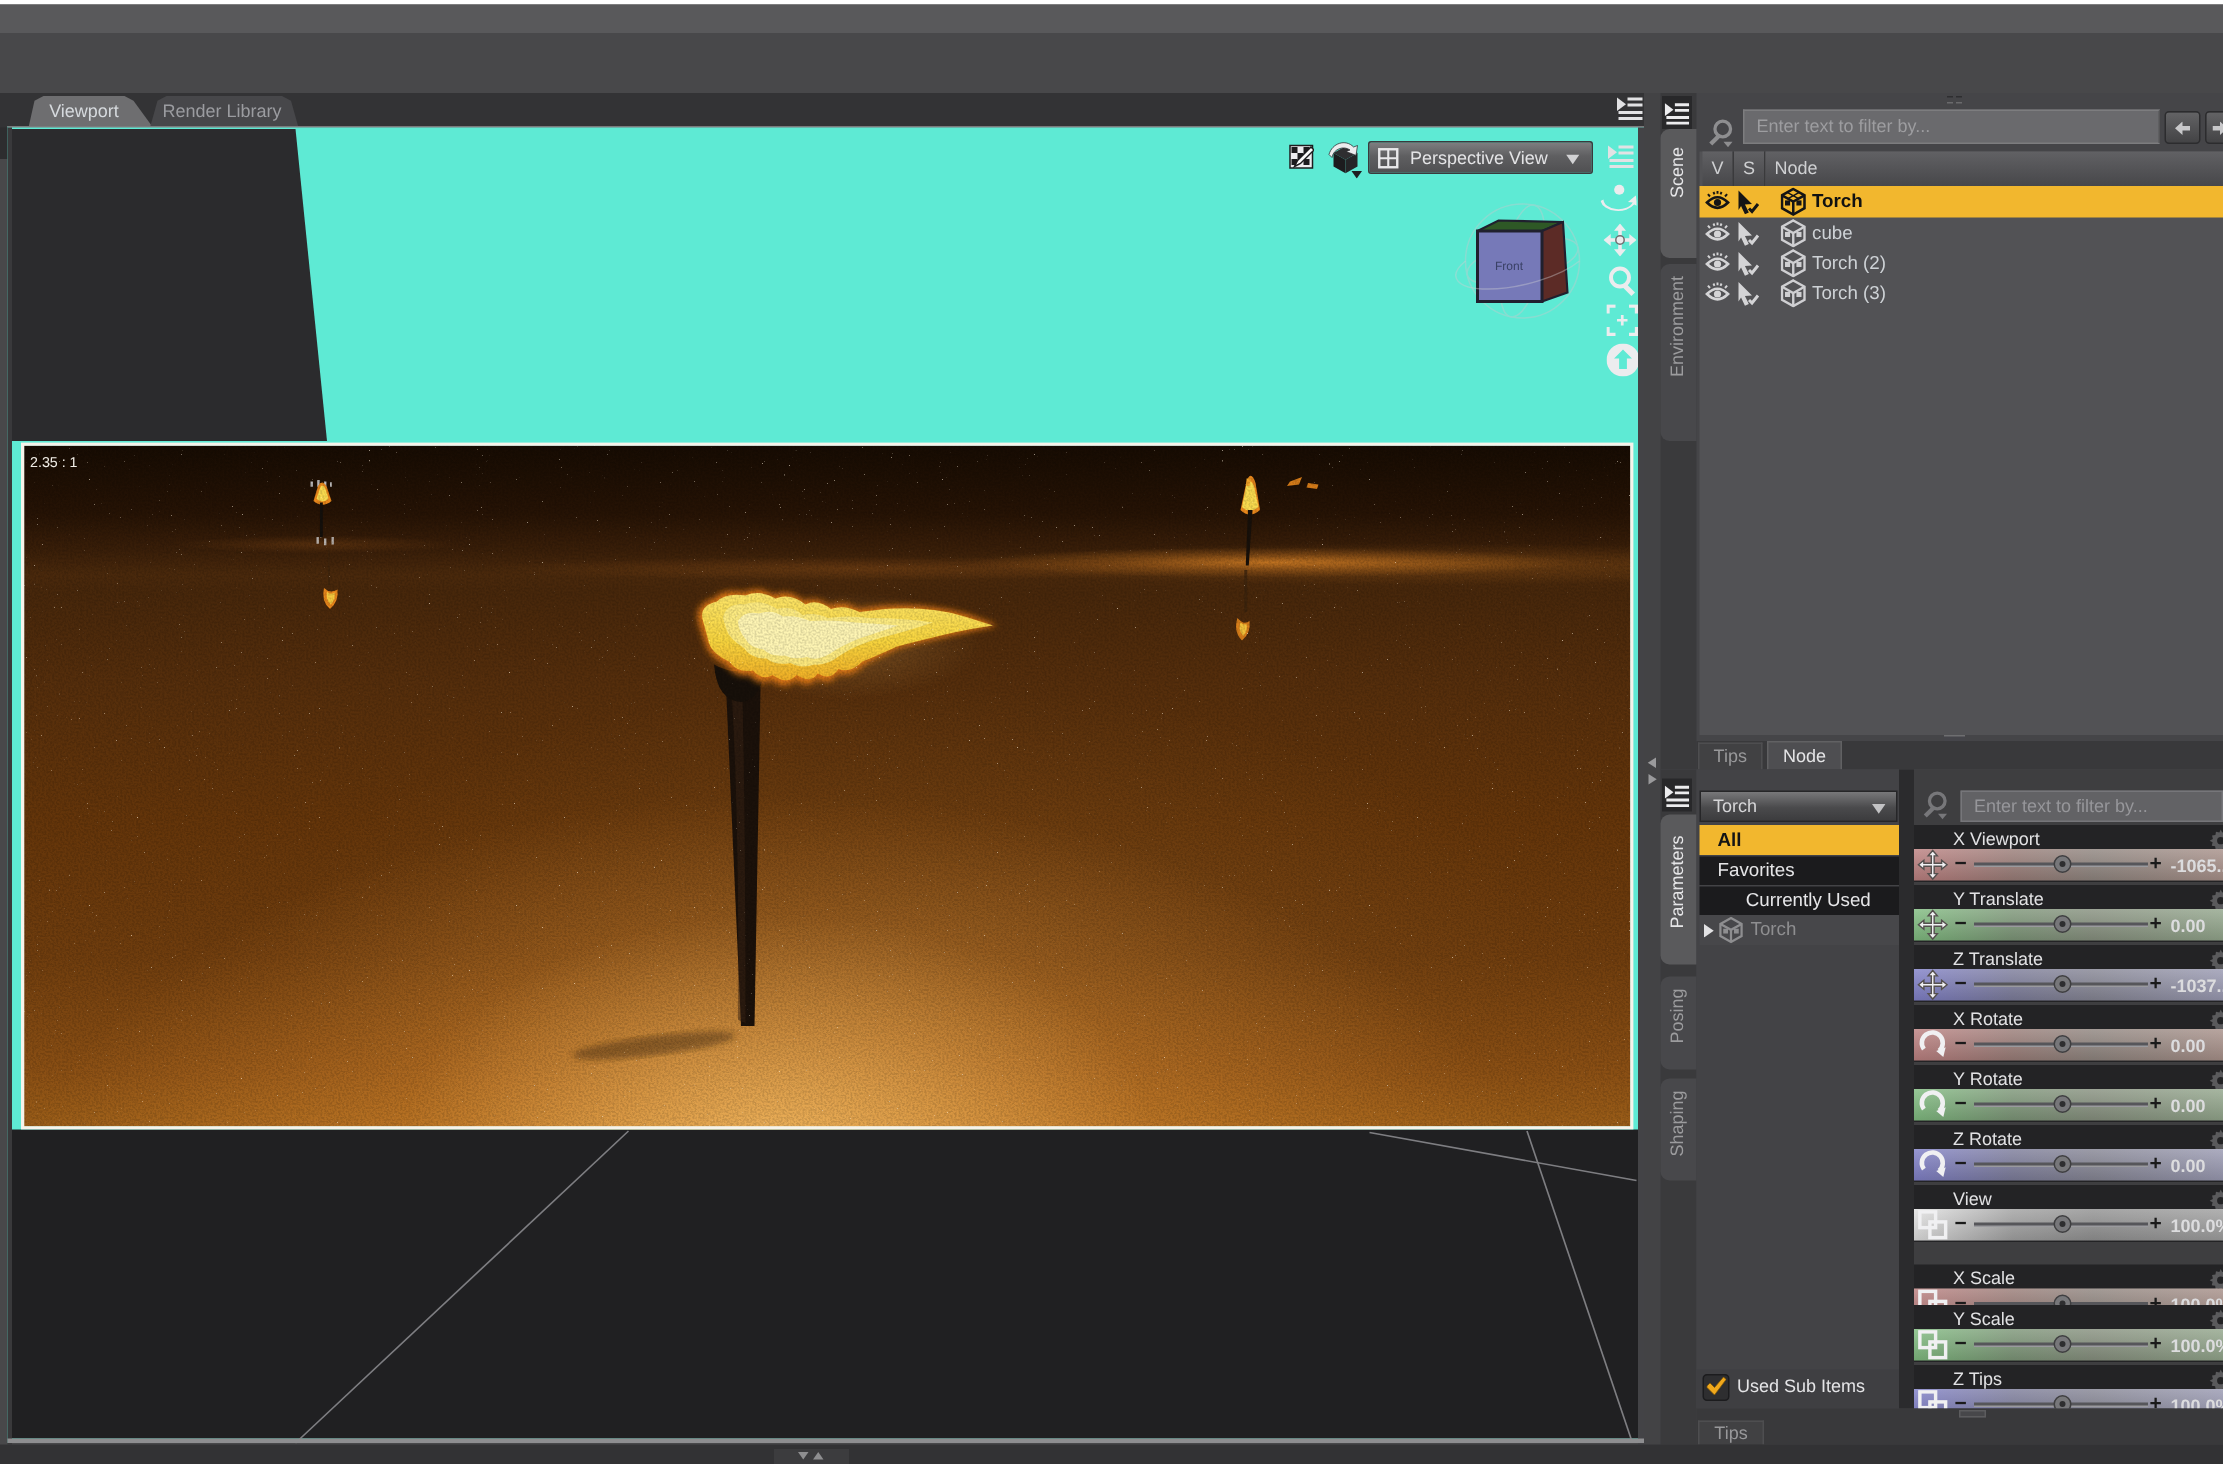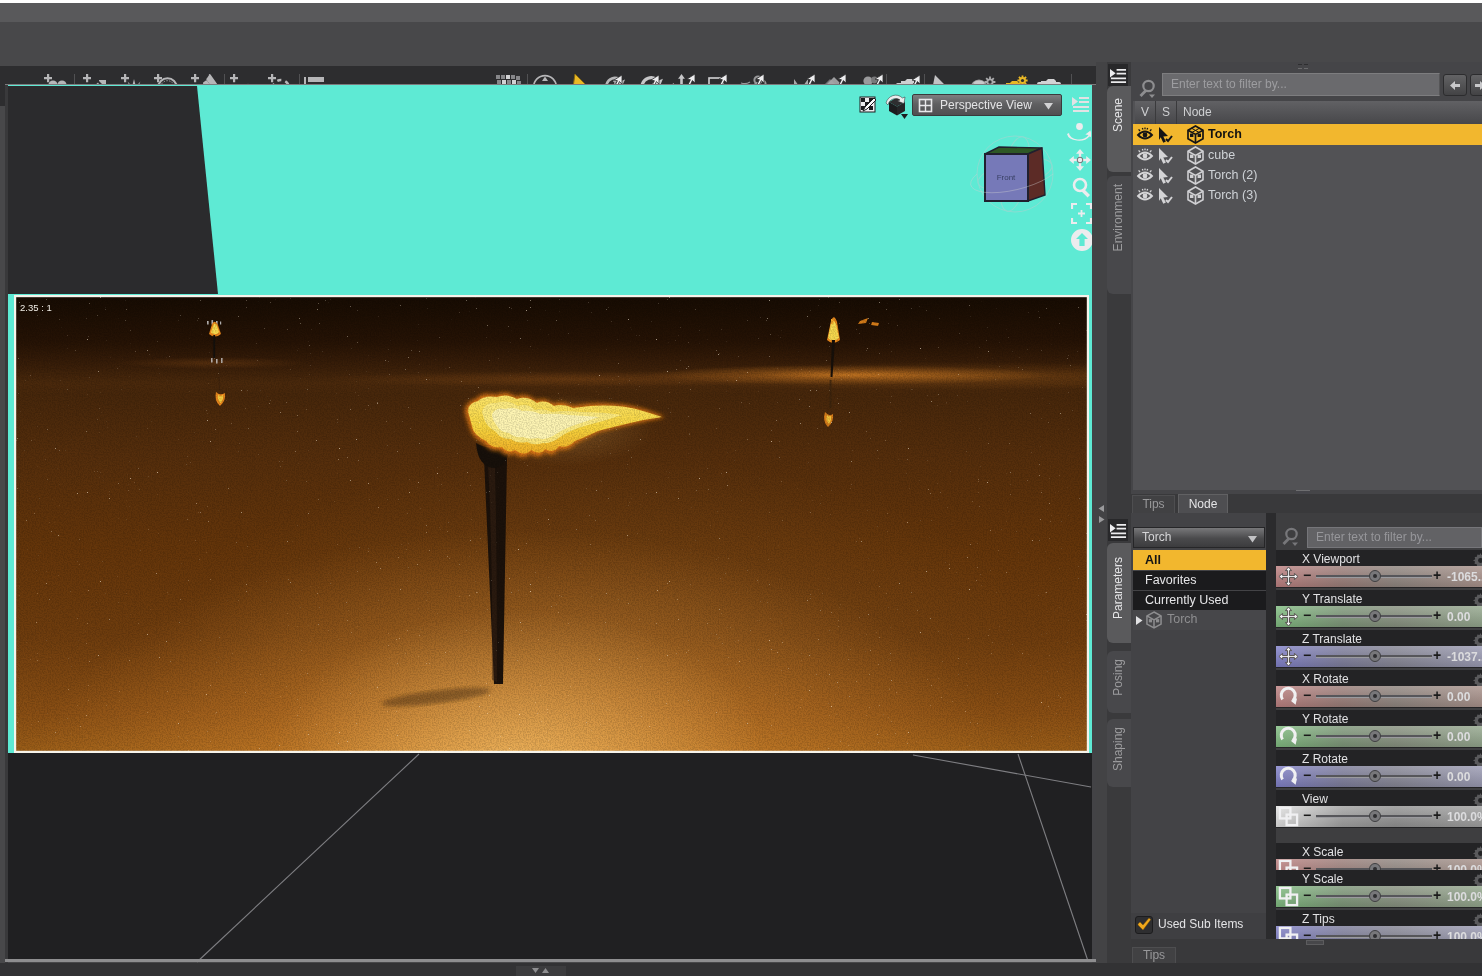--- a/index.html
+++ b/index.html
@@ -274,20 +274,32 @@
       <path d="M14 1L27 13h-3v12H4V13H1z" fill="#c6c6c8"></path>
       <text x="14" y="21" font-size="10" font-weight="bold" text-anchor="middle" fill="#2d2d2f" font-family="Liberation Sans">DS</text>
     </svg>
     <svg class="tbi" style="left:1432px" width="30" height="28" viewBox="0 0 30 28">
       <path d="M3 4l8 8-4.4.3 2.4 5-2.4 1.2-2.4-5.2L1 16z" fill="#d2d2d4"></path>
       <text x="19" y="18" font-size="17" font-weight="bold" text-anchor="middle" fill="#d2d2d4" font-family="Liberation Sans">?</text>
     </svg>
     <svg class="tbi" style="left:1468px" width="28" height="28" viewBox="0 0 28 28">
       <circle cx="14" cy="14" r="11" fill="none" stroke="#c6c6c8" stroke-width="2.4"></circle>
       <text x="14" y="19" font-size="14" font-weight="bold" text-anchor="middle" fill="#c6c6c8" font-family="Liberation Sans">?</text>
+    </svg>
+  </div>
+  <div class="abs" id="tabrow">
+    <div class="vtab" style="left:10px;width:92px;background:#6e6e70;
+         clip-path:polygon(9px 100%,13px 15%,19px 0,73px 0,79px 15%,92px 100%);color:#d6dade;">Viewport</div>
+    <div class="vtab" style="left:88px;width:120px;background:#47474a;
+         clip-path:polygon(12px 100%,17px 15%,23px 0,100px 0,106px 15%,111px 100%);color:#9b9ca0;">Render&nbsp;Library</div>
+    <svg class="abs" style="left:1077px;top:1px" width="19" height="18" viewBox="0 0 19 18">
+      <path d="M1 2l6 4.5L1 11z" fill="#e2e2e4"></path>
+      <g stroke="#e2e2e4" stroke-width="2">
+          <path d="M8 3h10M8 7h10M2 12h16M2 16h16"></path>
+        </g>
     </svg>
   </div>
   <div class="abs" id="vp">
     <div class="abs" id="vp-poly"></div>
     <div class="abs" id="vp-dark-low"></div>
     <svg class="abs" style="left:3px;top:660px" width="1086" height="218" viewBox="0 0 1086 218">
       <g stroke="#7e7e82" stroke-width="1.1">
         <line x1="411" y1="9" x2="189" y2="217"></line>
         <line x1="905" y1="10" x2="1083" y2="42"></line>
         <line x1="1010" y1="9" x2="1080" y2="216"></line>
@@ -651,21 +663,21 @@
 
       <div class="abs" style="left:24px;top:0;width:135px;height:426px;background:#434346;"></div>
       <div class="abs" style="left:26px;top:14px;width:132px;height:21px;background:linear-gradient(#78787a,#4a4a4c 55%,#3c3c3e);border:1px solid #262628;box-sizing:border-box;">
         <span class="abs" style="left:8px;top:2px;font-size:12px;color:#d6d6d8;">Torch</span>
         <svg class="abs" style="right:7px;top:8px" width="9" height="7" viewBox="0 0 9 7">
             <path d="M0 0h9L4.5 6.5z" fill="#c2c2c4"></path>
           </svg>
       </div>
       <div class="abs" style="left:26px;top:37px;width:133px;height:20px;background:#f2b72e;color:#141414;font-size:12.5px;font-weight:600;line-height:20px;padding-left:12px;box-sizing:border-box;">All</div>
       <div class="abs" style="left:26px;top:58px;width:146px;height:19px;background:#1b1b1d;color:#e6e6e8;font-size:12.5px;line-height:19px;padding-left:12px;box-sizing:border-box;">Favorites</div>
-      <div class="abs" style="left:26px;top:78px;width:133px;height:19px;background:#1b1b1d;color:#e6e6e8;font-size:12.5px;line-height:19px;padding-left:12px;box-sizing:border-box;">Currently Used</div>
+      <div class="abs" style="left:26px;top:78px;width:133px;height:19px;background:#1b1b1d;color:#e6e6e8;font-size:12.5px;line-height:19px;padding-left:12px;box-sizing:border-box;text-align:center;">Currently Used</div>
       <div class="abs" style="left:26px;top:97px;width:133px;height:20px;background:#47474a;">
         <svg class="abs" style="left:3px;top:6px" width="7" height="9" viewBox="0 0 7 9">
             <path d="M0 0l6.5 4.5L0 9z" fill="#e2e2e4"></path>
           </svg>
         <svg class="abs" style="left:13px;top:1px" width="16" height="18" viewBox="0 0 17 19">
           <path d="M8.5 1L16 5.2v8.6L8.5 18 1 13.8V5.2z" fill="none" stroke="#8e8e90" stroke-width="1.6"></path>
           <path d="M1 5.2l7.5 4.2L16 5.2M8.5 9.4V18" fill="none" stroke="#8e8e90" stroke-width="1.6"></path>
           <rect x="3" y="8.6" width="3.4" height="3.4" fill="#8e8e90"></rect>
           <rect x="10.6" y="8.6" width="3.4" height="3.4" fill="#8e8e90"></rect>
         </svg>

